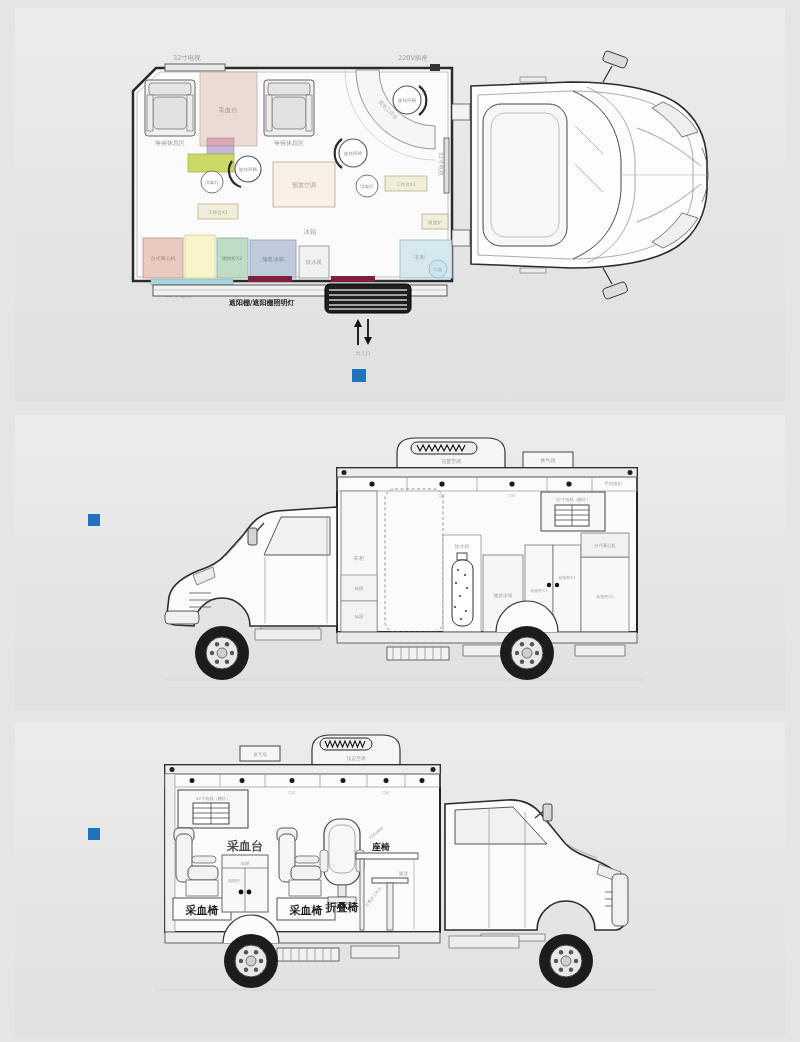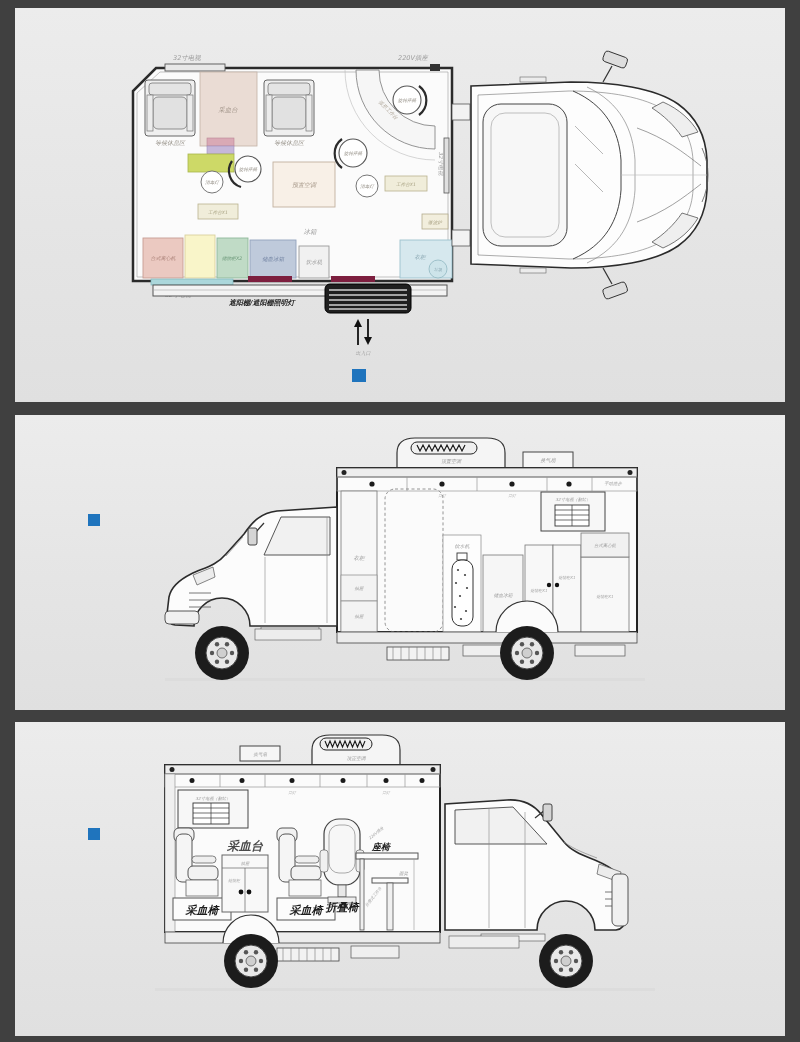--- a/index.html
+++ b/index.html
@@ -1,17 +1,17 @@
 <!DOCTYPE html>
 <html><head>
 <meta charset="utf-8">
 <style>
   html,body{margin:0;padding:0;background:#ffffff;}
-  .page{position:relative;width:800px;height:1042px;background:#404040;overflow:hidden;
-        font-family:"DejaVu Sans","Liberation Sans",sans-serif;font-style:italic;}
+  .page{position:relative;width:800px;height:1042px;background:#e5e5e5;overflow:hidden;
+        font-family:"DejaVu Sans","Liberation Sans",sans-serif;}
   .panel{position:absolute;left:15px;width:770px;
          background:linear-gradient(180deg,#ececec 0%,#e5e5e5 55%,#e0e0e0 100%);}
   #panel1{top:8px;height:394px;}
   #panel2{top:415px;height:295px;}
   #panel3{top:722px;height:314px;}
   svg{display:block;}
   svg text{font-family:"DejaVu Sans","Liberation Sans",sans-serif;}
   .t-gray{fill:#979289;}
   .t-g2{fill:#9c9c9c;}
   .t-bold{font-weight:bold;fill:#1d1d1d;}

